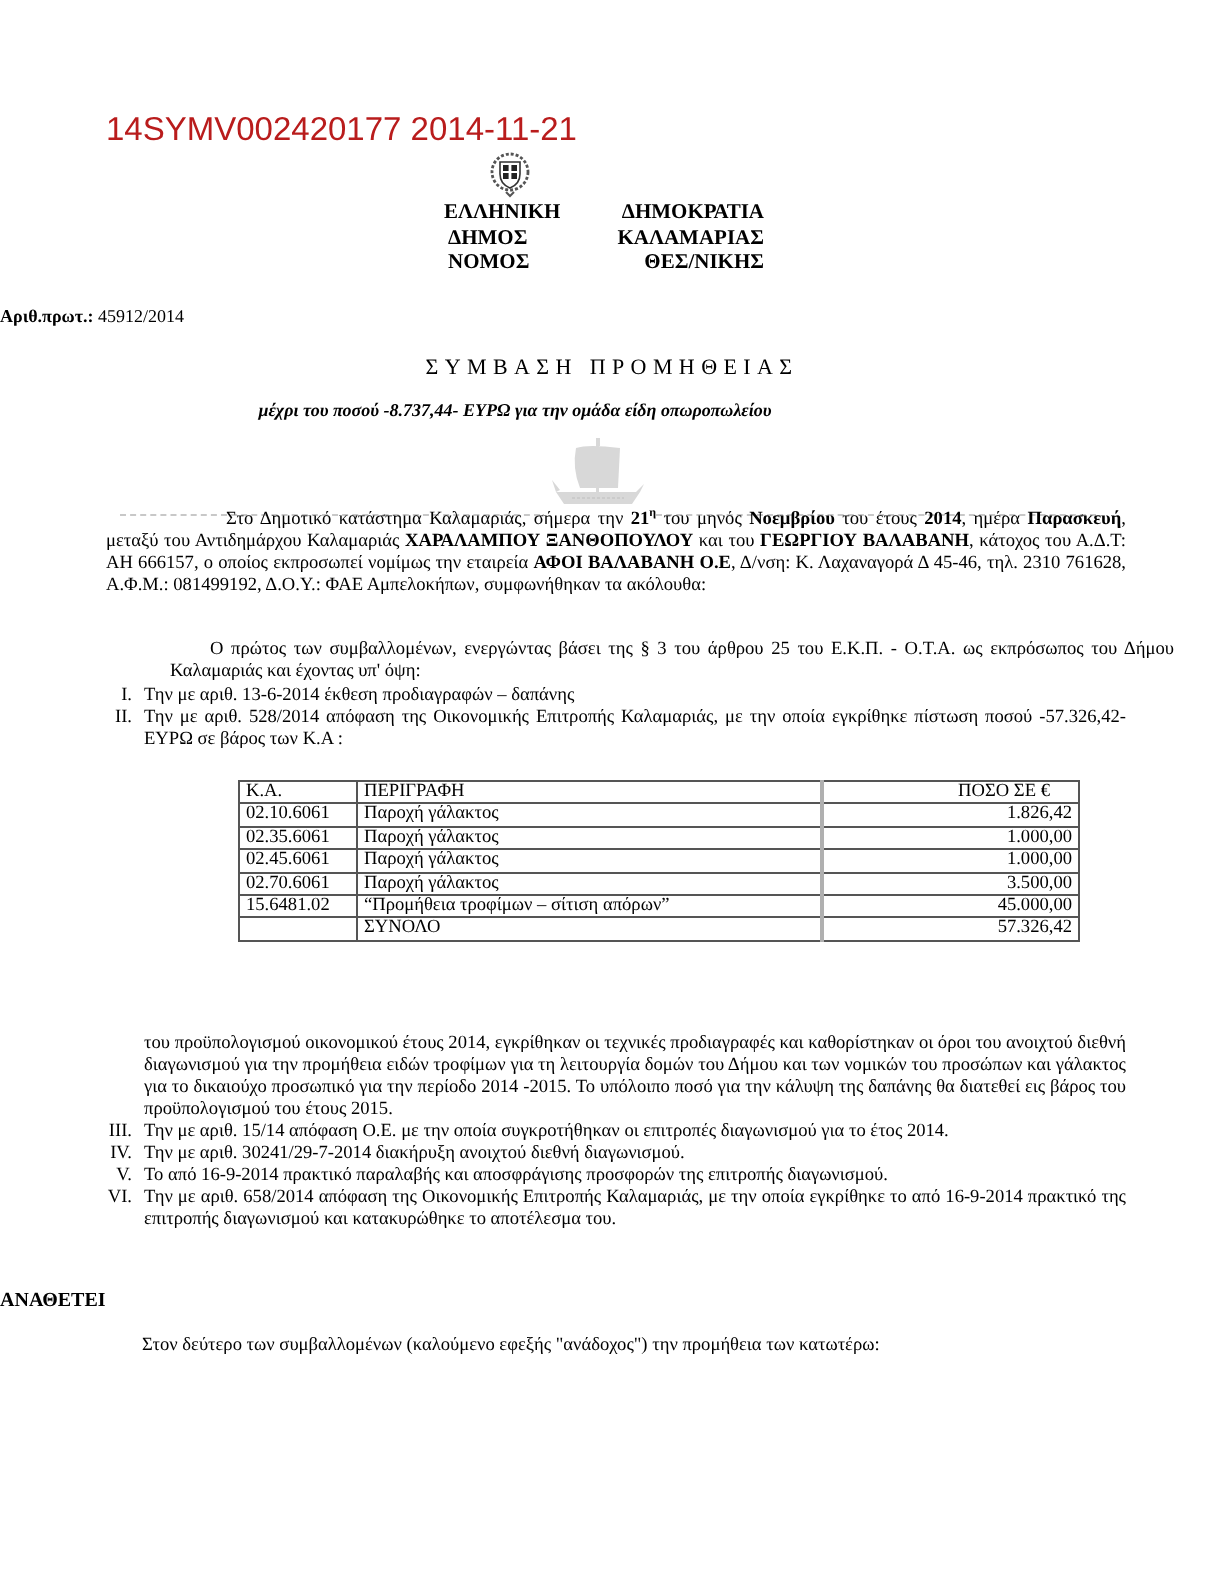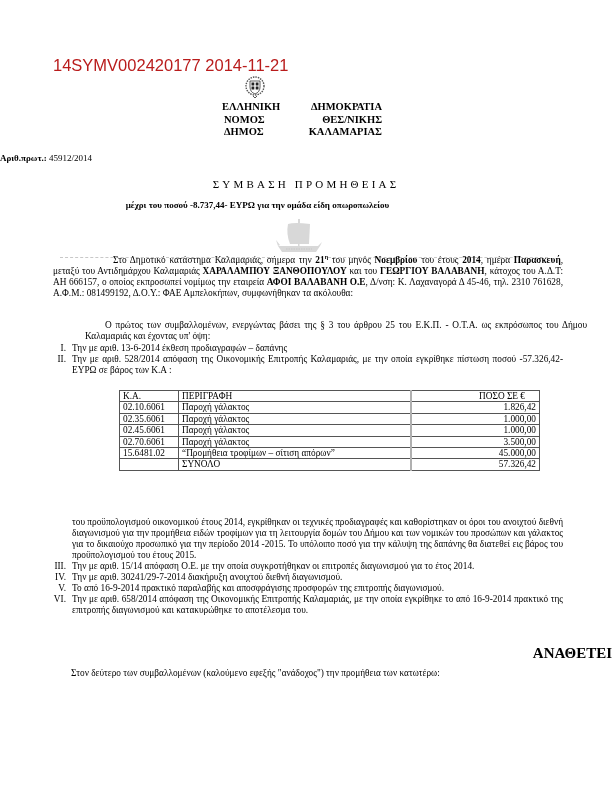--- a/index.html
+++ b/index.html
@@ -7,39 +7,39 @@
   .stamp { position: absolute; left: 53px; top: 56px; font-family: "Liberation Sans", sans-serif; font-size: 16.5px; color: #b91c1c; letter-spacing: 0px; }
   .emblem { position: absolute; left: 244px; top: 76px; width: 22px; height: 24px; }
   .hdr { position: absolute; left: 222px; top: 101px; width: 160px; font-family: "Liberation Serif", serif; font-weight: bold; font-size: 10.5px; line-height: 12.5px; }
   .hdr .row { display: flex; justify-content: space-between; white-space: nowrap; }
   .hdr .row span { display: inline-block; }
   .hdr .row.r1 { padding-left: 0; }
   .hdr .row.r2 { padding-left: 2px; }
   .protocol { position: absolute; left: 0; width: 612px; top: 153px; font-size: 9px; font-weight: bold; }
   .protocol span { font-weight: bold; }
   .title { position: absolute; left: 0; width: 612px; top: 178px; text-align: center; font-size: 11px; font-weight: normal; letter-spacing: 3.2px; }
-  .subtitle { position: absolute; left: 0; width: 515px; top: 200px; text-align: center; font-size: 9px; font-weight: bold; }
+  .subtitle { position: absolute; left: 0; width: 515px; top: 200px; text-align: center; font-size: 9px; font-weight: bold; font-style: italic; }
   .ship { position: absolute; left: 276px; top: 218px; width: 46px; height: 38px; }
   .dashline { position: absolute; top: 257px; height: 0; border-top: 1px dashed #c8c8c8; }
   .body { position: absolute; left: 53px; width: 510px; font-size: 9.3px; line-height: 11.1px; text-align: justify; }
   .p1 { top: 252px; }
   .p1 .indent { display: inline-block; width: 60px; }
   .p1 b { font-weight: bold; }
   .p2 { top: 320px; margin-left: 24px; }
   .list { position: absolute; left: 42px; width: 521px; font-size: 9.3px; line-height: 11.1px; }
   .list .li { display: flex; }
   .list .num { width: 24px; text-align: right; padding-right: 6px; flex: none; }
   .list .txt { flex: 1; text-align: justify; }
   table.ka { position: absolute; left: 119px; top: 390px; width: 421px; border-collapse: collapse; font-size: 9.3px; line-height: 10.4px; }
   table.ka td { border: 1px solid #555; padding: 0 3px; height: 10.4px; white-space: nowrap; }
   table.ka td.c1 { width: 52px; }
   table.ka td.c2 { width: 225px; border-right: 2px solid #b0b0b0; }
   table.ka td.c3 { text-align: right; }
   table.ka tr.hl td { border-bottom: 2px solid #b0b0b0; }
-  .heading { position: absolute; left: 0; width: 612px; top: 645px; text-align: right; font-size: 15px; font-weight: bold; }
+  .heading { position: absolute; left: 0; width: 612px; top: 645px; text-align: left; font-size: 10px; font-weight: bold; }
   .last { position: absolute; left: 71px; top: 668px; font-size: 9.3px; }
 </style>
 </head>
 <body>
 
 <div class="stamp">14SYMV002420177 2014-11-21</div>
 
 <svg class="emblem" viewBox="0 0 22 24">
   <circle cx="11" cy="10" r="9" fill="none" stroke="#555" stroke-width="1.4" stroke-dasharray="1.5 1"></circle>
   <path d="M6 5 H16 V11 Q16 16 11 18 Q6 16 6 11 Z" fill="#fff" stroke="#333" stroke-width="0.8"></path>
@@ -49,26 +49,26 @@
   <rect x="11.7" y="10.5" width="2.8" height="3" fill="#222"></rect>
   <path d="M9 20 L11 22 L13 20" fill="none" stroke="#555" stroke-width="1"></path>
 </svg>
 
 <div class="hdr">
   <div class="row r1">
       <span>ΕΛΛΗΝΙΚΗ</span>
       <span>ΔΗΜΟΚΡΑΤΙΑ</span>
     </div>
   <div class="row r2">
+      <span>ΔΗΜΟΣ</span>
+      <span>ΚΑΛΑΜΑΡΙΑΣ</span>
+    </div>
+  <div class="row r2">
       <span>ΝΟΜΟΣ</span>
       <span>ΘΕΣ/ΝΙΚΗΣ</span>
-    </div>
-  <div class="row r2">
-      <span>ΔΗΜΟΣ</span>
-      <span>ΚΑΛΑΜΑΡΙΑΣ</span>
     </div>
 </div>
 
 <div class="protocol">
   <span>Αριθ.πρωτ.:</span>
   <span style="font-weight:normal">45912/2014</span>
 </div>
 
 <div class="title">ΣΥΜΒΑΣΗ ΠΡΟΜΗΘΕΙΑΣ</div>
 <div class="subtitle">μέχρι του ποσού -8.737,44- ΕΥΡΩ για την ομάδα είδη οπωροπωλείου</div>

